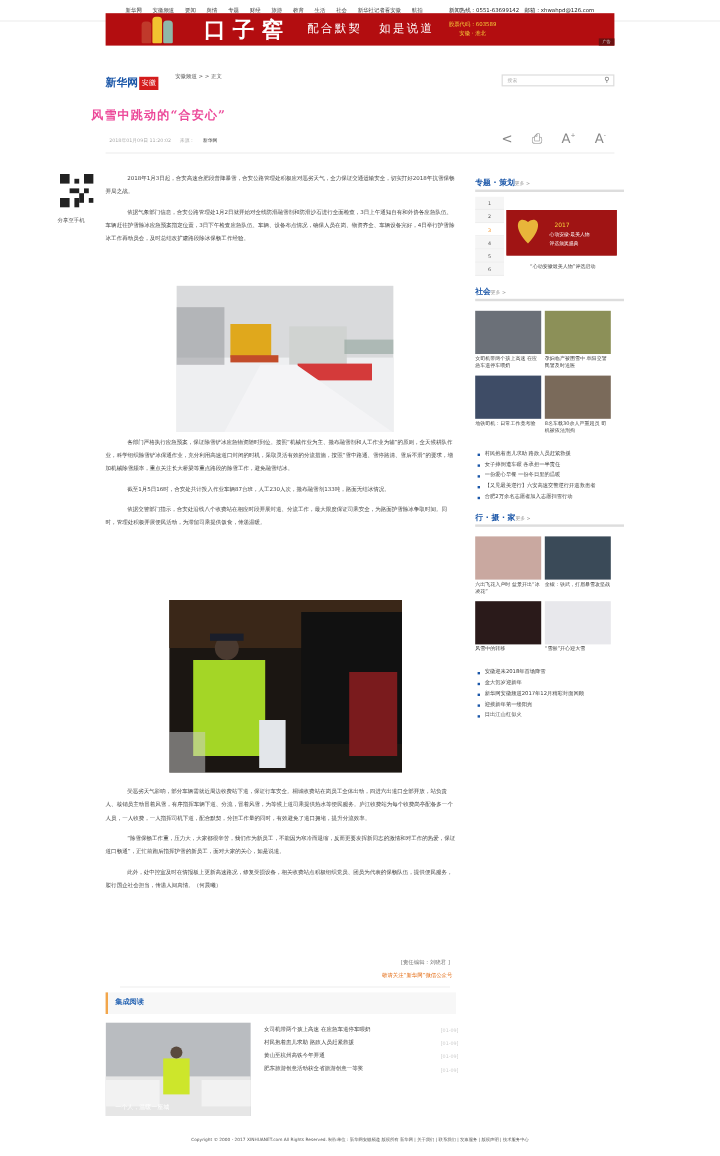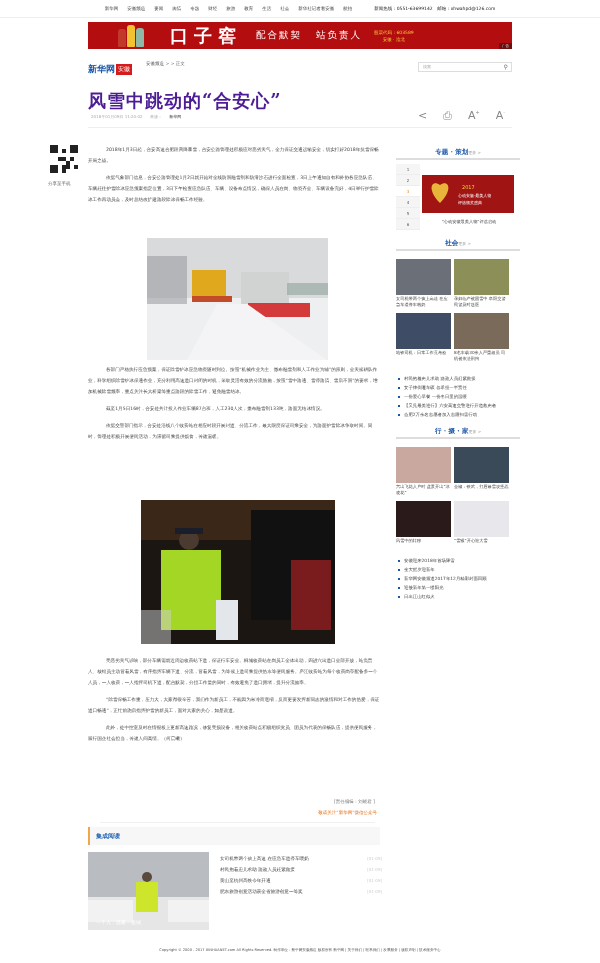--- a/index.html
+++ b/index.html
@@ -1,35 +1,35 @@
 <!DOCTYPE html>
 <html><head>
 <meta charset="utf-8">
 <style>
 *{margin:0;padding:0;box-sizing:border-box;}
 body{width:600px;height:963px;background:#fff;font-family:"DejaVu Sans","Liberation Sans",sans-serif;color:#333;position:relative;overflow:hidden;}
 .topnav{height:18px;border-bottom:1px solid #eee;display:flex;align-items:center;justify-content:center;font-size:4.5px;color:#444;gap:0;}
 .topnav .items{display:flex;gap:9px;margin-left:0;}
 .topnav .contact{margin-left:22px;color:#222;}
-.banner{position:absolute;left:88px;top:22px;width:424px;height:27px;background:#b30d10;display:flex;align-items:center;}
+.banner{position:absolute;left:88px;top:11px;width:424px;height:27px;background:#b30d10;display:flex;align-items:center;}
 .banner .bottles{width:30px;height:22px;margin-left:30px;display:flex;gap:1px;align-items:flex-end;}
 .banner .bottles span{display:block;width:8px;border-radius:3px 3px 1px 1px;}
 .banner .brand{color:#fff;font-family:"DejaVu Serif",serif;font-size:18px;font-weight:bold;margin-left:22px;letter-spacing:6px;}
 .banner .slogan{color:#fff;font-size:9.5px;margin-left:14px;letter-spacing:2px;}
 .banner .slogan2{color:#fff;font-size:9.5px;margin-left:14px;letter-spacing:2px;}
 .banner .stock{color:#f7d23a;font-size:4.5px;margin-left:12px;text-align:center;line-height:7px;}
 .banner .ad{position:absolute;right:0;bottom:0;background:#6b1010;color:#ddd;font-size:3.5px;padding:1px 3px;}
 .header{position:absolute;left:88px;top:60px;width:424px;height:16px;}
 .logo{position:absolute;left:0;top:3px;display:flex;align-items:center;}
 .logo .xh{color:#1a56a8;font-weight:bold;font-size:9px;font-family:"DejaVu Serif",serif;}
 .logo .ah{background:#d41c1c;color:#fff;font-size:6px;padding:1px 2px;margin-left:1px;}
 .crumb{position:absolute;left:58px;top:1px;font-size:4.5px;color:#555;}
 .search{position:absolute;right:0;top:2px;width:94px;height:10px;border:1px solid #ddd;font-size:4px;color:#aaa;padding-left:4px;line-height:8px;}
 .search .q{position:absolute;right:3px;top:0;font-size:6px;color:#777;}
-.title{position:absolute;left:88px;top:89px;font-family:"DejaVu Serif",serif;font-size:18px;color:#4c1d95;letter-spacing:1px;}
+.title{position:absolute;left:76px;top:89px;font-family:"DejaVu Serif",serif;font-size:10px;color:#ec4899;letter-spacing:1px;}
 .meta{position:absolute;left:91px;top:114px;font-size:4px;color:#aaa;}
 .meta .src{color:#444;margin-left:6px;}
 .tools{position:absolute;right:95px;top:109px;display:flex;gap:16px;font-size:11px;color:#888;}
 .divider{position:absolute;left:88px;top:127px;width:424px;height:1px;background:#eee;}
 .qr{position:absolute;left:50px;top:145px;width:28px;height:28px;background:#fff;}
 .qr-label{position:absolute;left:48px;top:181px;font-size:4.5px;color:#555;}
 .article{position:absolute;left:88px;top:144px;width:292px;font-size:4.6px;color:#444;line-height:11px;}
 .article p{text-indent:18px;margin-bottom:6px;}
 .photo1{position:absolute;left:147px;top:238px;width:181px;height:122px;}
 .photo2{position:absolute;left:141px;top:500px;width:194px;height:144px;}
@@ -38,21 +38,21 @@
 .editor{position:absolute;right:225px;top:799px;font-size:4.5px;color:#777;}
 .wechat{position:absolute;right:223px;top:810px;font-size:4.5px;color:#e36a10;}
 .wechat-line{position:absolute;left:100px;top:822px;width:275px;height:1px;background:#f0f0f0;}
 .jc{position:absolute;left:88px;top:827px;width:292px;height:18px;background:#f7f7f7;border-left:2px solid #f2a64b;font-size:6px;color:#2664b3;font-weight:bold;line-height:18px;padding-left:6px;}
 .jc-photo{position:absolute;left:88px;top:852px;width:121px;height:78px;}
 .jc-list{position:absolute;left:220px;top:853px;width:162px;}
 .jc-list li{list-style:none;display:flex;justify-content:space-between;font-size:4.6px;color:#444;height:11px;line-height:11px;}
 .jc-list li .d{color:#ccc;font-size:4px;}
 .footer{position:absolute;left:0;top:948px;width:600px;text-align:center;font-size:3.6px;color:#555;}
 .side{position:absolute;left:396px;width:124px;}
-.side-h{display:flex;justify-content:center;align-items:center;border-bottom:2px solid #ddd;height:14px;}
+.side-h{display:flex;justify-content:flex-start;align-items:center;border-bottom:2px solid #ddd;height:14px;}
 .side-h .t{color:#1a56a8;font-weight:bold;font-size:6.5px;}
 .side-h .m{color:#999;font-size:4px;}
 .zt-num{position:absolute;left:0;top:18px;width:24px;}
 .zt-num div{height:11px;border-bottom:1px solid #eee;background:#f5f5f5;font-size:4px;color:#555;text-align:center;line-height:11px;}
 .zt-num div.on{background:#fff;color:#f08000;}
 .zt-img{position:absolute;left:26px;top:29px;width:92px;height:38px;background:#9a1010;}
 .zt-cap{position:absolute;left:28px;top:73px;width:90px;font-size:4.2px;color:#444;text-align:center;}
 .grid{display:grid;grid-template-columns:55px 55px;column-gap:3px;row-gap:5px;margin-top:8px;}
 .grid .it .img{width:55px;height:36px;}
 .grid .it .cap{font-size:4.2px;color:#444;line-height:6px;margin-top:1px;}
@@ -82,21 +82,21 @@
 </div>
 
 <div class="banner">
   <div class="bottles">
     <span style="height:18px;background:#c0392b;"></span>
     <span style="height:22px;background:#f2c230;"></span>
     <span style="height:19px;background:#8fb8a8;"></span>
   </div>
   <span class="brand">口子窖</span>
   <span class="slogan">配合默契</span>
-  <span class="slogan2">站负责人</span>
+  <span class="slogan2">如是说道</span>
   <div class="stock">
     <div>股票代码：603589</div>
     <div>安徽 · 淮北</div>
   </div>
   <span class="ad">广告</span>
 </div>
 
 <div class="header">
   <div class="logo">
     <span class="xh">新华网</span>

